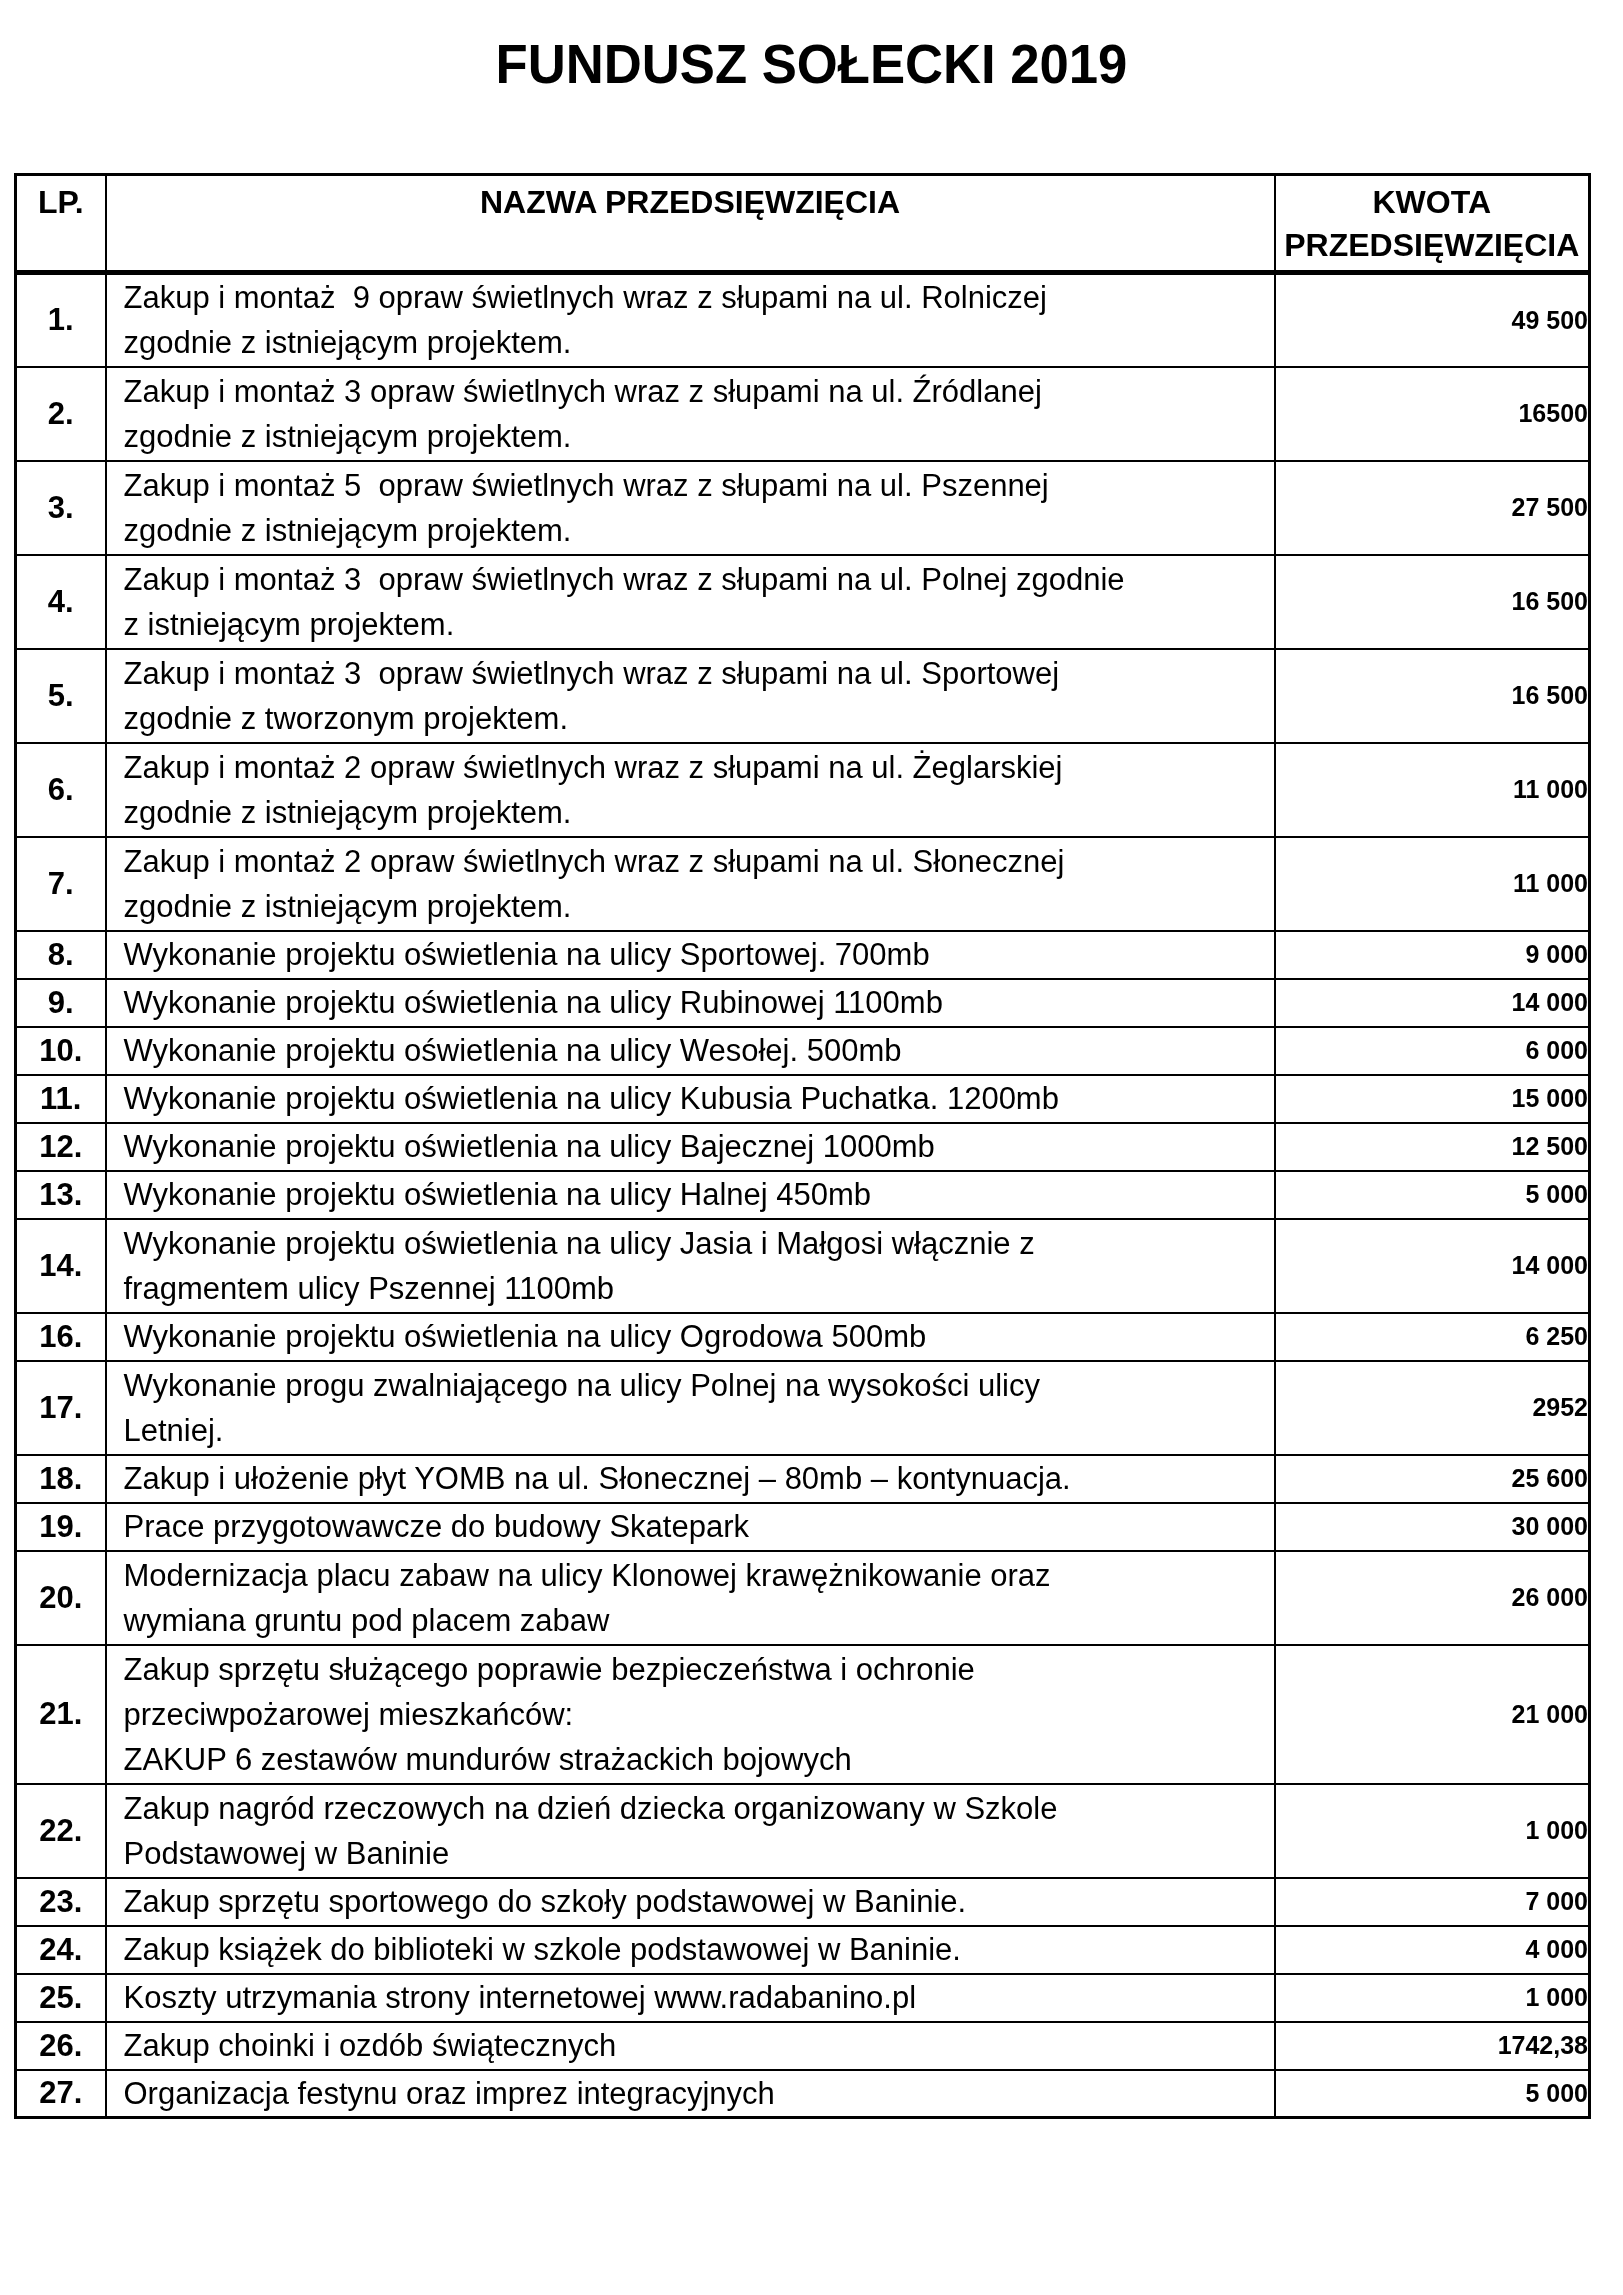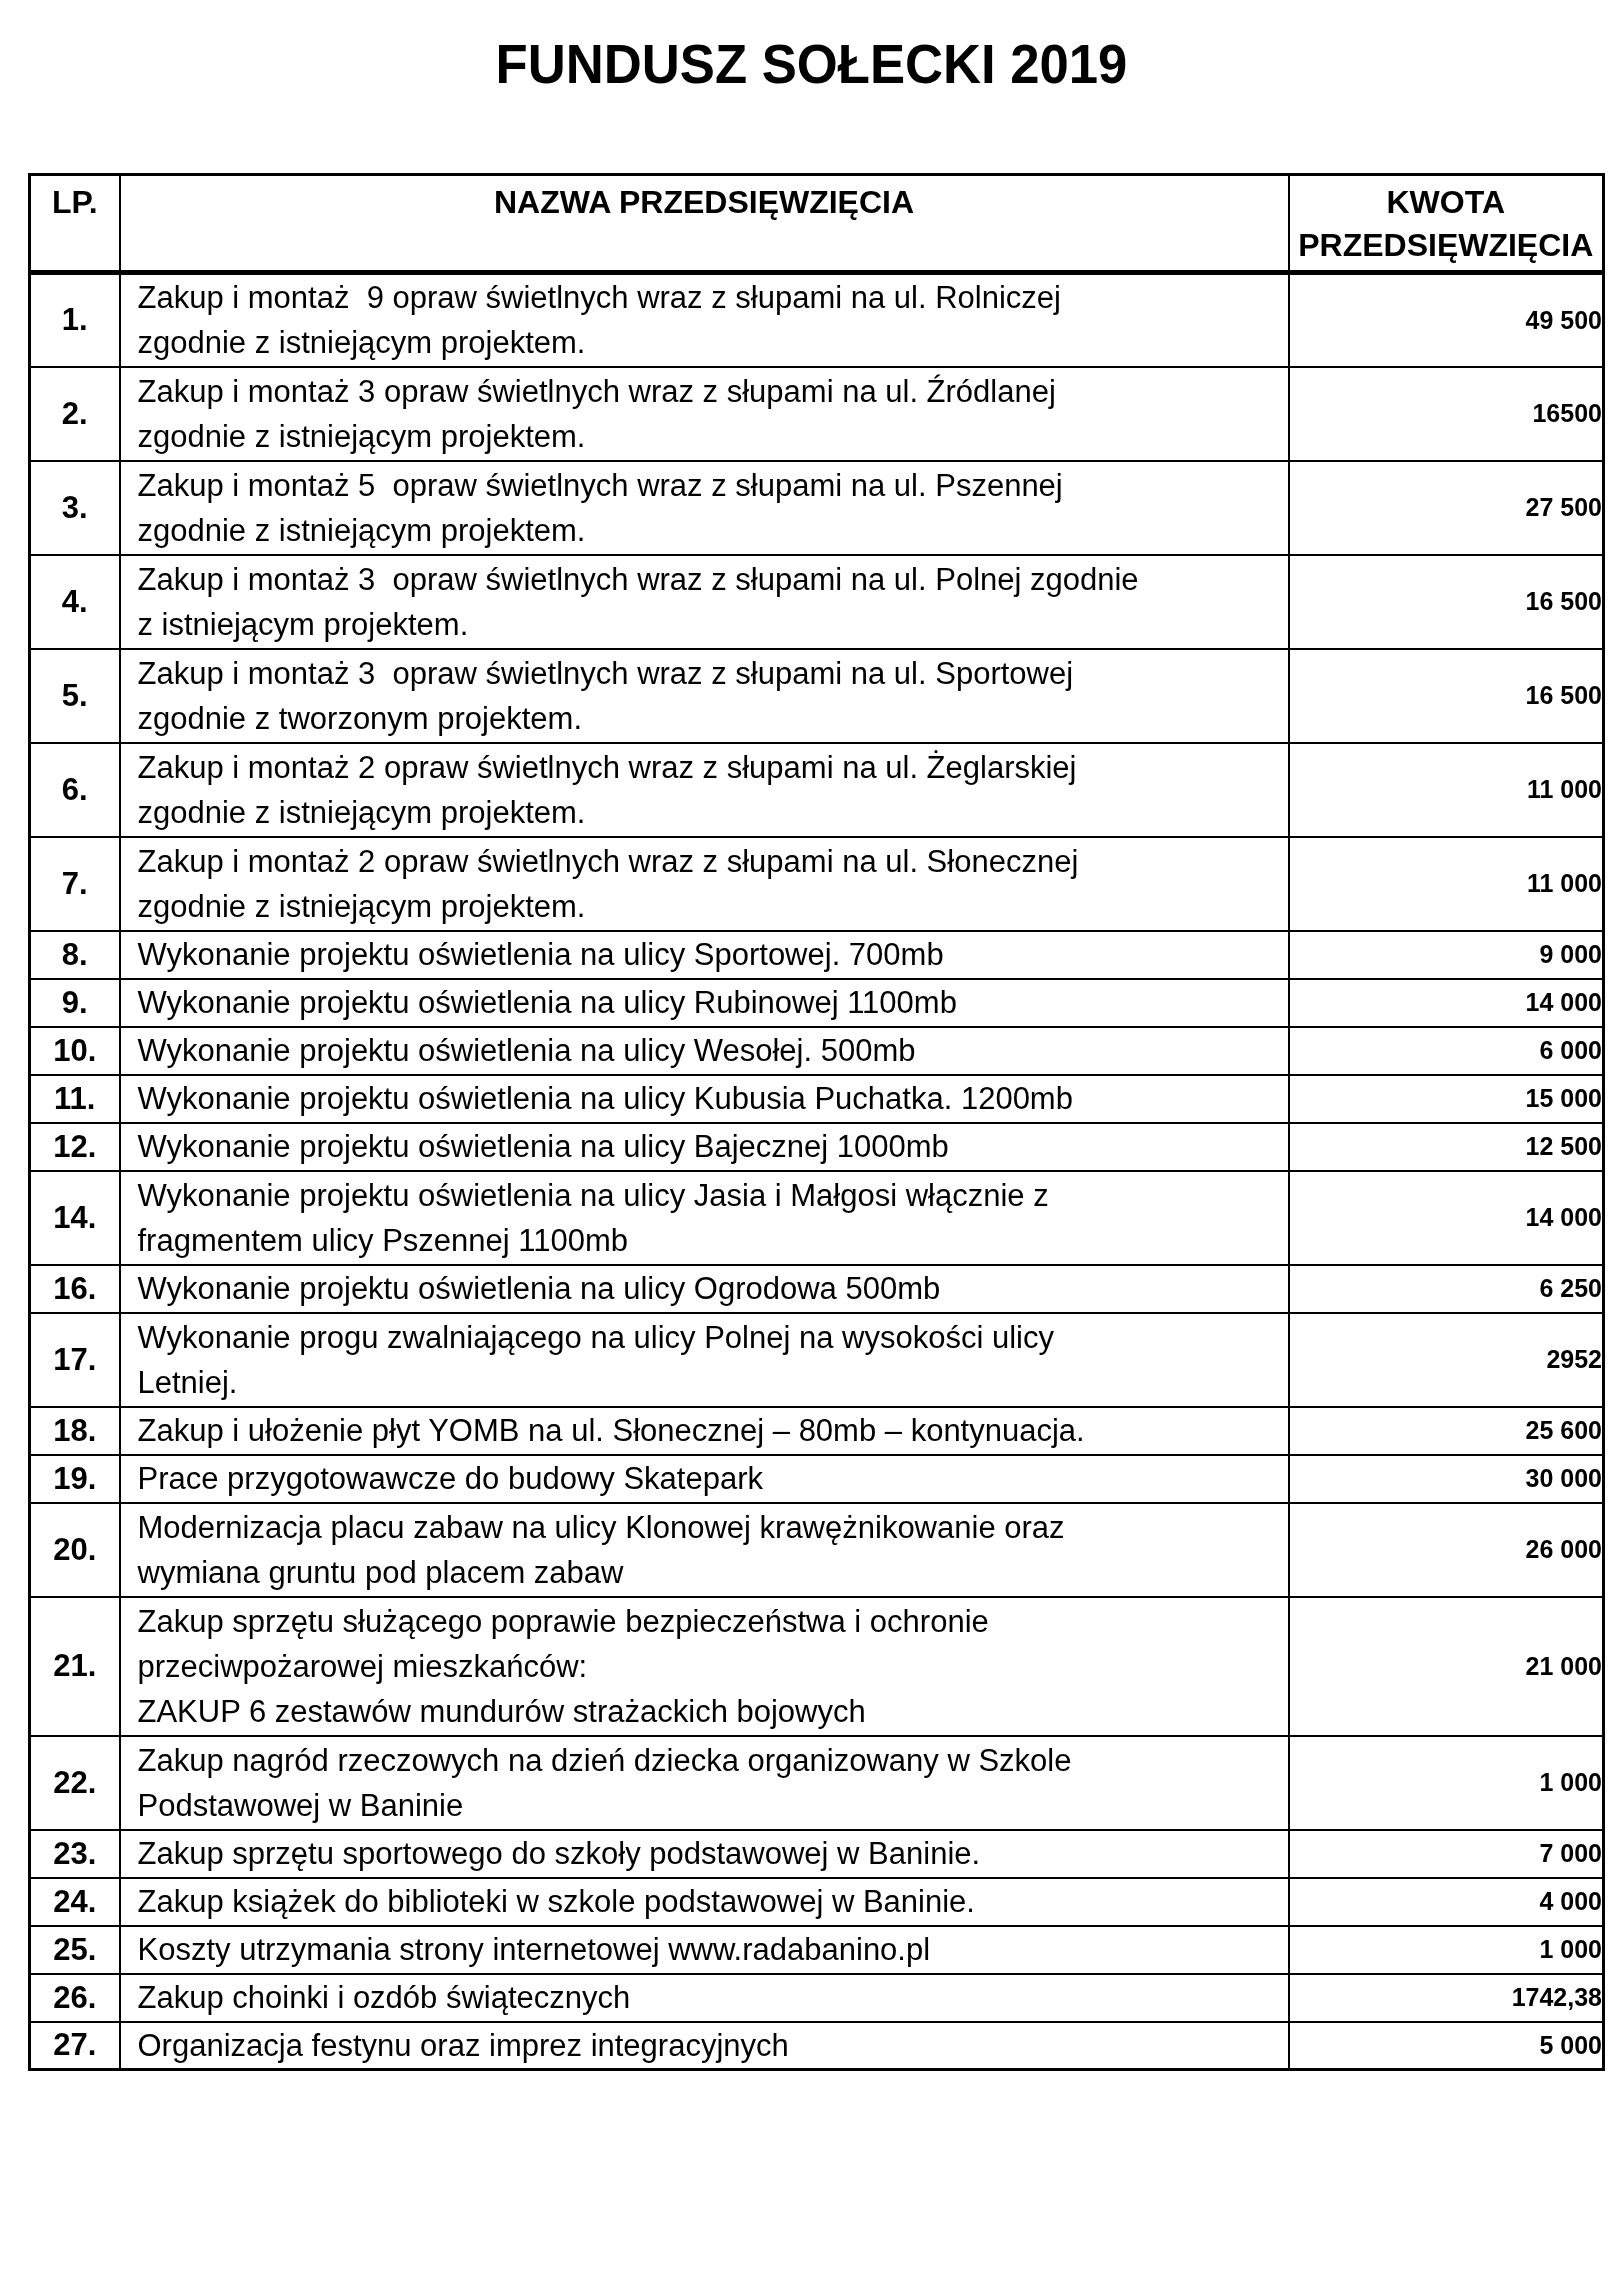--- a/index.html
+++ b/index.html
@@ -25,21 +25,21 @@
     text-align: center;
     font-size: 56px;
     font-weight: 700;
     letter-spacing: 0px;
     transform: scaleX(0.94);
     transform-origin: 50% 50%;
     white-space: nowrap;
   }
   table.main-table {
     position: absolute;
-    left: 28px;
+    left: 14px;
     top: 173px;
     width: 1574px;
     border-collapse: collapse;
     table-layout: fixed;
     border: 3.9px solid #000;
   }
   col.col-lp     { width: 90px; }
   col.col-name   { width: 1169px; }
   col.col-amount { width: 315px; }
   th, td {
@@ -206,20 +206,27 @@
   </tr>
 
   <tr class="h1">
     <td class="lp-cell">12.</td>
     <td class="name-cell">
             <div class="line">Wykonanie projektu oświetlenia na ulicy Bajecznej 1000mb</div>
           </td>
     <td class="amount-cell">12 500</td>
   </tr>
 
+  <tr class="h1">
+    <td class="lp-cell">13.</td>
+    <td class="name-cell">
+            <div class="line">Wykonanie projektu oświetlenia na ulicy Halnej 450mb</div>
+          </td>
+    <td class="amount-cell">5 000</td>
+  </tr>
 
   <tr class="h2">
     <td class="lp-cell">14.</td>
     <td class="name-cell">
             <div class="line">Wykonanie projektu oświetlenia na ulicy Jasia i Małgosi włącznie z</div>
             <div class="line">fragmentem ulicy Pszennej 1100mb</div>
           </td>
     <td class="amount-cell">14 000</td>
   </tr>
 

